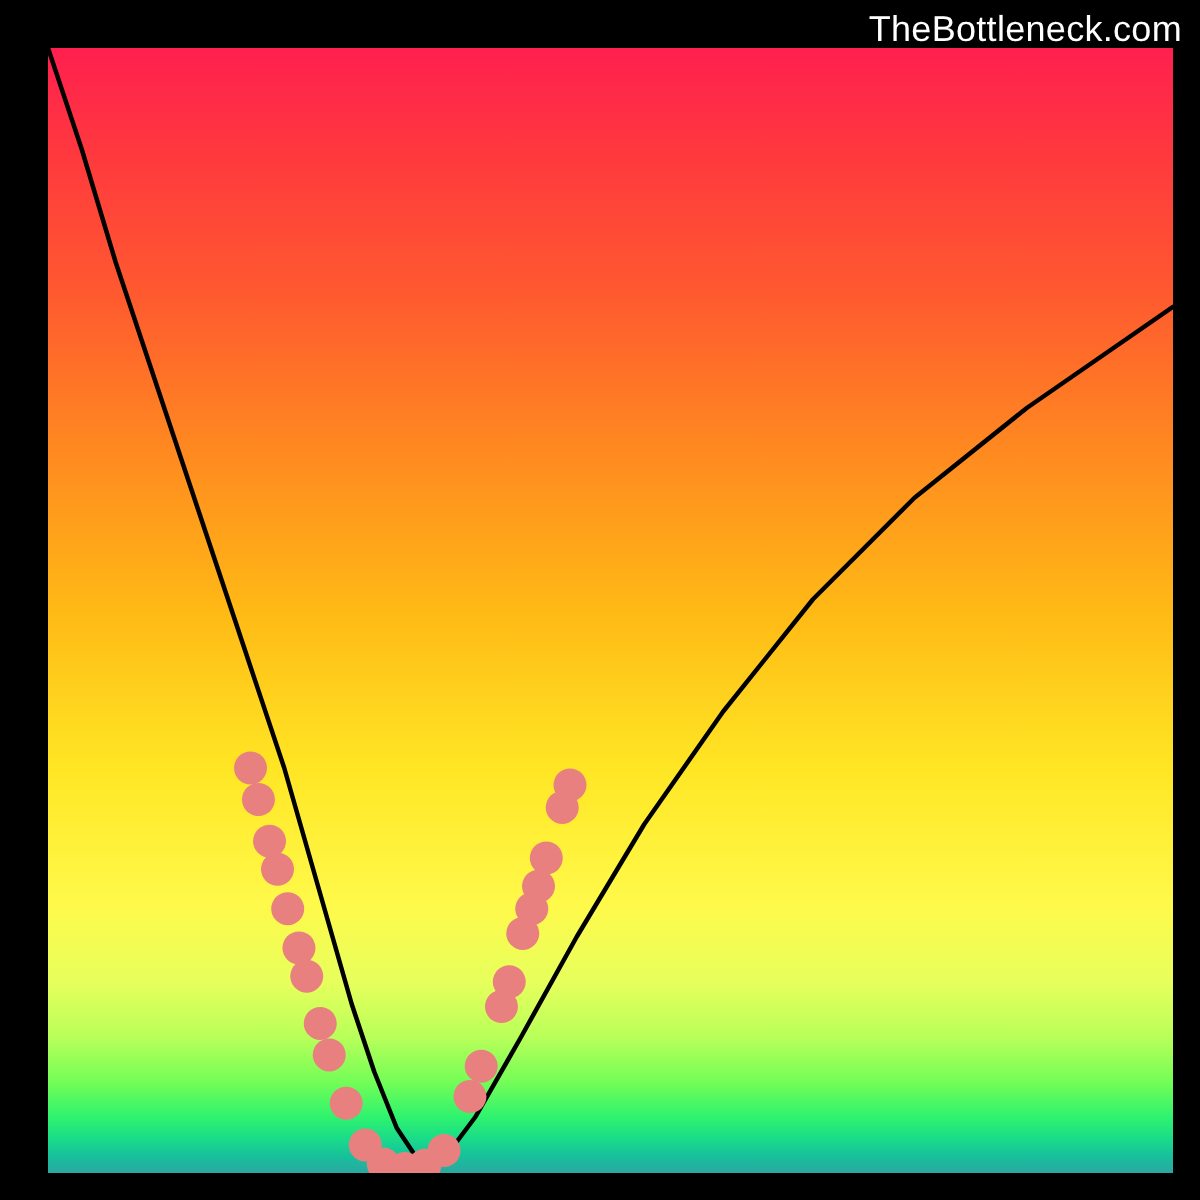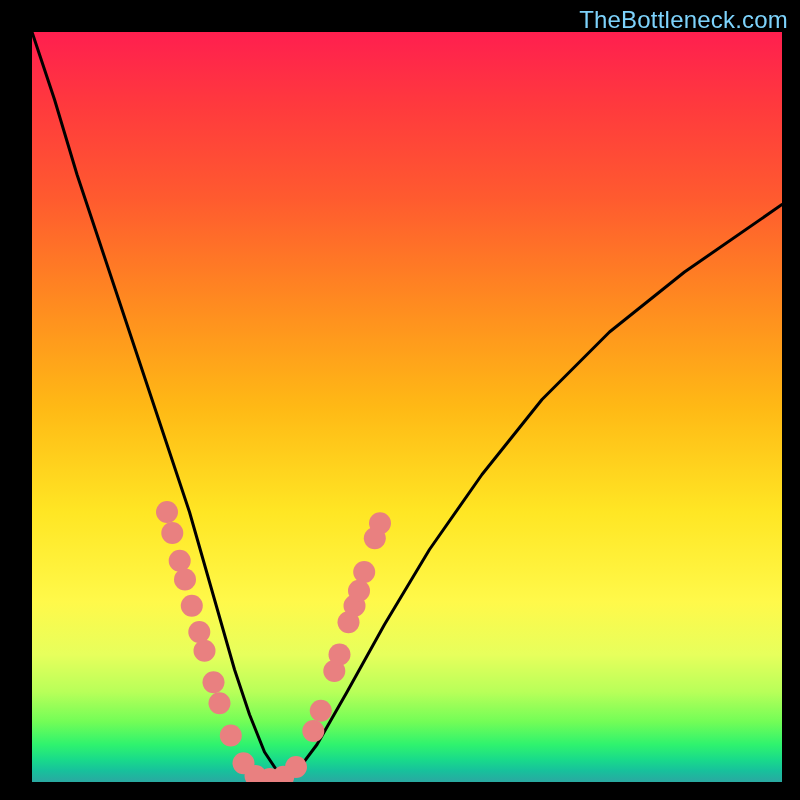--- a/index.html
+++ b/index.html
@@ -39,21 +39,21 @@
       #2ff36e 95%,
       #19db8a 97%,
       #17c19c 98.5%,
       #2aa8a1 100%
     );
   }
   .watermark {
     position: absolute;
     top: 6px;
     right: 12px;
-    color: #7dd3fc;
+    color: #ffffff;
     font-size: 24px;
     letter-spacing: 0.2px;
     font-weight: 400;
     -webkit-user-select: none;
     user-select: none;
   }
   svg.curve {
     position: absolute;
     left: 0;
     top: 0;

